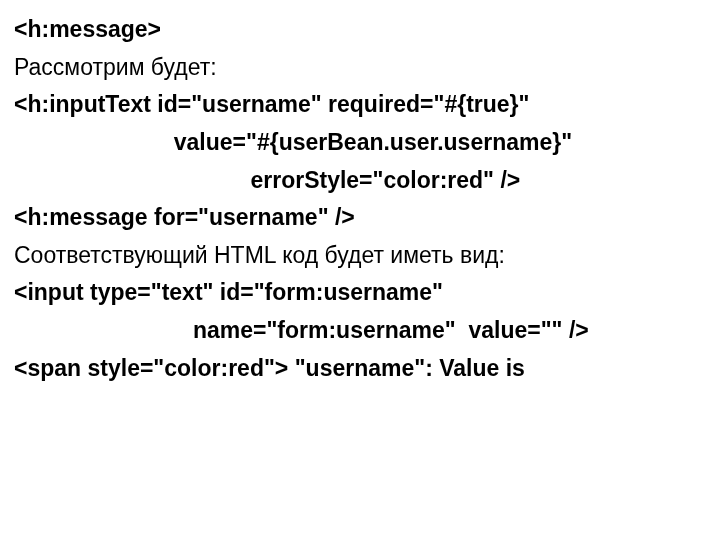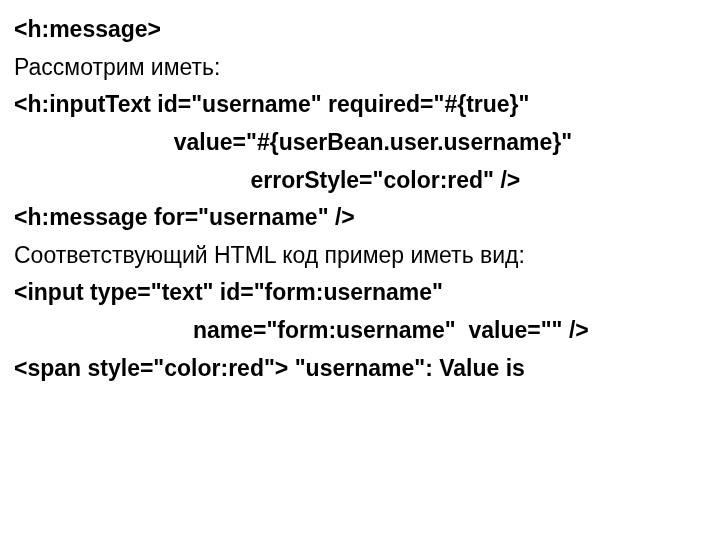--- a/index.html
+++ b/index.html
@@ -20,23 +20,23 @@
     white-space: pre;
     margin: 2px 0;
   }
   .bold { font-weight: bold; }
 </style>
 </head>
 <body>
 
 <div class="page">
   <div class="line bold">&lt;h:message&gt;</div>
-  <div class="line">Рассмотрим иметь:</div>
+  <div class="line">Рассмотрим будет:</div>
   <div class="line bold">&lt;h:inputText id="username" required="#{true}"</div>
   <div class="line bold">                         value="#{userBean.user.username}"</div>
   <div class="line bold">                                     errorStyle="color:red" /&gt;</div>
   <div class="line bold">&lt;h:message for="username" /&gt;</div>
-  <div class="line">Соответствующий HTML код пример иметь вид:</div>
+  <div class="line">Соответствующий HTML код будет иметь вид:</div>
   <div class="line bold">&lt;input type="text" id="form:username"</div>
   <div class="line bold">                            name="form:username"  value="" /&gt;</div>
   <div class="line bold">&lt;span style="color:red"&gt; "username": Value is</div>
   <div class="line bold"> </div>
 </div>
 
 </body></html>

